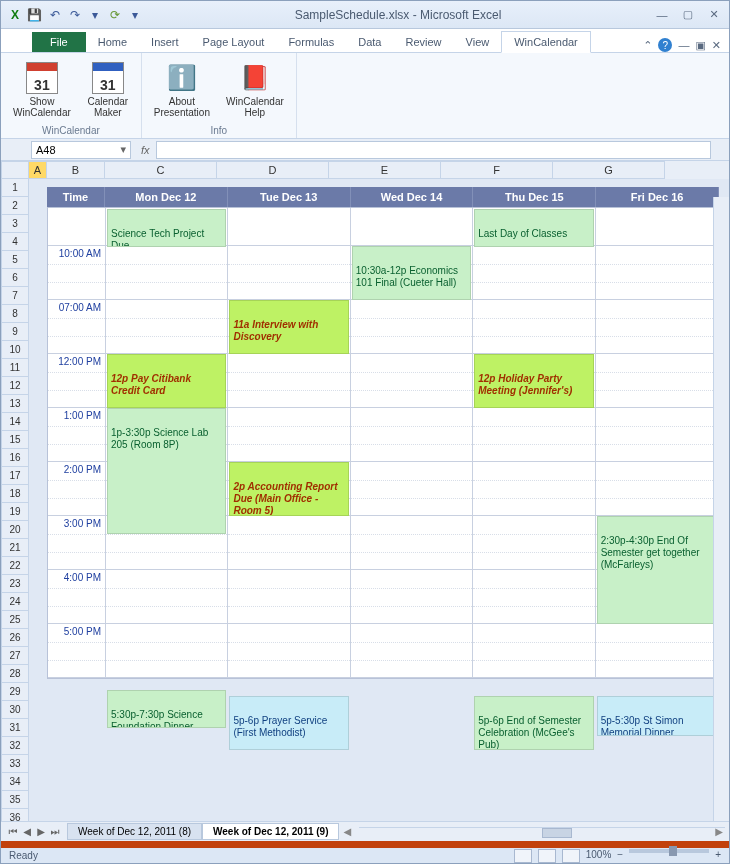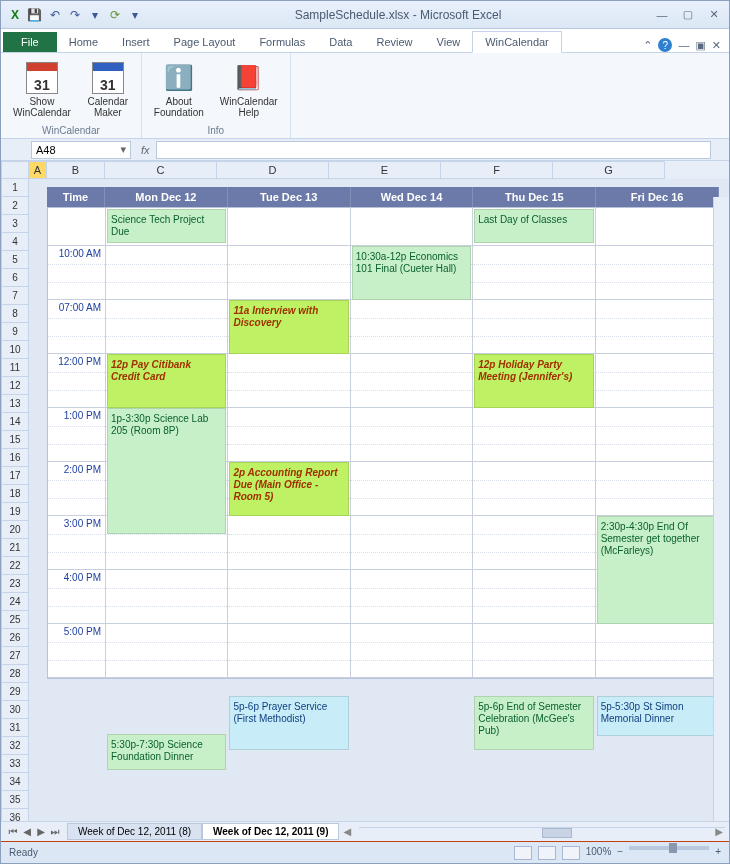--- a/index.html
+++ b/index.html
@@ -6,21 +6,21 @@
 body { font-family: "Segoe UI", Tahoma, sans-serif; font-size: 11px; background: #d4e1f1; width: 730px; height: 864px; overflow: hidden; }
 .window { background: #fff; border: 1px solid #8ba0bc; width: 730px; height: 864px; display: flex; flex-direction: column; }
 .titlebar { background: linear-gradient(#e8f0fb, #dce7f5); height: 28px; display: flex; align-items: center; padding: 0 6px; border-bottom: 1px solid #b8c8dd; }
 .qat { display: flex; align-items: center; gap: 4px; }
 .qat-icon { width: 16px; height: 16px; display: inline-flex; align-items: center; justify-content: center; font-size: 12px; color: #3b5998; cursor: pointer; }
 .title { flex: 1; text-align: center; color: #4a5a70; font-size: 12px; }
 .winbtns { display: flex; gap: 8px; }
 .winbtn { width: 18px; height: 16px; display: flex; align-items: center; justify-content: center; color: #5a6a80; cursor: pointer; font-size: 11px; }
 .tabs { background: #fff; height: 24px; display: flex; align-items: flex-end; padding-left: 2px; border-bottom: 1px solid #c5d4e8; }
 .tab { padding: 4px 12px; color: #4a5a70; cursor: pointer; font-size: 11px; }
-.filetab { background: #107c10; color:#fff; padding:4px 18px; font-size:11px; }
+.filetab { background: #107c10; color:#fff; padding:4px 18px; font-size:11px;margin-left:29px; }
 .tab.active { background: #fff; border: 1px solid #c5d4e8; border-bottom: 1px solid #fff; margin-bottom: -1px; }
 .tab-right { margin-left: auto; display: flex; align-items: center; gap: 6px; padding-right: 8px; }
 .ribbon { background: #f4f8fd; height: 86px; border-bottom: 1px solid #c5d4e8; display: flex; }
 .ribbon-group { border-right: 1px solid #d6e0ee; padding: 4px 8px 2px; display: flex; flex-direction: column; align-items: center; }
 .ribbon-btns { display: flex; gap: 8px; flex: 1; align-items: center; }
 .ribbon-btn { display: flex; flex-direction: column; align-items: center; gap: 2px; cursor: pointer; padding: 2px 4px; min-width: 50px; }
 .ribbon-btn .ico { width: 32px; height: 32px; display: flex; align-items: center; justify-content: center; font-size: 24px; }
 .ribbon-btn .lbl { font-size: 10px; text-align: center; line-height: 11px; color: #333; }
 .ribbon-group-label { font-size: 10px; color: #6a7a90; text-align: center; padding-top: 2px; }
 .namebox-row { height: 22px; background: #e8eef7; border-bottom: 1px solid #c5d4e8; display: flex; align-items: center; }
@@ -41,30 +41,30 @@
 .cal-header .hcell { flex: 1; color: #fff; font-weight: bold; font-size: 11px; padding: 4px 6px; border-right: 1px solid #8290b8; text-align: center; }
 .cal-header .hcell.time { flex: 0 0 58px; }
 .cal-body { background: #fff; display: flex; border: 1px solid #b8c2d8; }
 .time-col { flex: 0 0 58px; border-right: 1px solid #c8d0e0; }
 .day-col { flex: 1; border-right: 1px solid #c8d0e0; position: relative; }
 .allday-row { height: 38px; border-bottom: 1px solid #c8d0e0; }
 .hour-row { height: 54px; border-bottom: 1px solid #c8d0e0; position: relative; }
 .hour-row::after { content:''; position:absolute; left:0; right:0; top:18px; border-top:1px dotted #d8dee8; }
 .hour-row::before { content:''; position:absolute; left:0; right:0; top:36px; border-top:1px dotted #d8dee8; }
 .time-label { font-size: 10px; color: #2040a0; text-align: right; padding: 2px 4px 0 0; }
-.event { position: absolute; left: 1px; right: 1px; font-size: 10px; padding: 4px 3px; border: 1px solid rgba(0,0,0,0.12); line-height: 12px; overflow: hidden; }
+.event { position: absolute; left: 1px; right: 1px; font-size: 10px; padding: 18px 3px; border: 1px solid rgba(0,0,0,0.12); line-height: 12px; overflow: hidden; }
 .ev-green { background: #c8f0c8; color: #0a6030; }
 .ev-orange { background: #bef264; color: #a03000; font-weight: bold; font-style: italic; }
 .ev-blue { background: #c8ecf8; color: #104080; }
 .sheet-tabs { height: 20px; background: #e8eef7; border-top: 1px solid #c5d4e8; display: flex; align-items: center; font-size: 10px; }
 .sheet-nav { display: flex; gap: 2px; padding: 0 6px; }
 .sheet-nav span { cursor: pointer; color: #666; width: 12px; text-align: center; }
 .sheet-tab { padding: 2px 10px; background: #d8e2f0; border: 1px solid #b8c8dd; cursor: pointer; }
 .sheet-tab.active { background: #fff; font-weight: bold; }
-.statusbar { height: 22px; background: #dce7f5; border-top: 1px solid #c2410c; display: flex; align-items: center; padding: 0 8px; font-size: 10px; color: #4a5a70; }
+.statusbar { height: 22px; background: #dce7f5; border-top: 7px solid #c2410c; display: flex; align-items: center; padding: 0 8px; font-size: 10px; color: #4a5a70; }
 .status-right { margin-left: auto; display: flex; gap: 6px; }
 .viewbtn { width: 18px; height: 14px; border: 1px solid #a8b8d0; background: #f0f4fa; cursor: pointer; }
 .zoom-slider { width: 80px; height: 4px; background: #b8c8dd; position: relative; }
 .zoom-slider::after { content:''; position:absolute; left:50%; top:-3px; width:8px; height:10px; background:#8898b0; }
 .cal31 { width:32px; height:32px; background:#fff; border:1px solid #888; position:relative; display:flex; align-items:flex-end; justify-content:center; font-weight:bold; font-size:14px; color:#333; }
 .cal31::before { content:''; position:absolute; top:0; left:0; right:0; height:8px; background:#d04030; }
 .cal31.blue::before { background:#3060c0; }
 .scrollbar-v { position:absolute; right:0; top:18px; bottom:0; width:16px; background:#e8eef7; border-left:1px solid #c5d4e8; }
 </style>
 </head>
@@ -126,21 +126,21 @@
 Maker</div>
         </div>
       </div>
       <div class="ribbon-group-label">WinCalendar</div>
     </div>
     <div class="ribbon-group">
       <div class="ribbon-btns">
         <div class="ribbon-btn">
           <div class="ico" style="color:#2060c0">ℹ️</div>
           <div class="lbl" style="white-space:pre-line">About
-Foundation</div>
+Presentation</div>
         </div>
         <div class="ribbon-btn">
           <div class="ico" style="color:#a04080">📕</div>
           <div class="lbl" style="white-space:pre-line">WinCalendar
 Help</div>
         </div>
       </div>
       <div class="ribbon-group-label">Info</div>
     </div>
   </div>
@@ -249,21 +249,21 @@
                 <div class="hour-row"></div>
                 <div class="hour-row"></div>
                 <div class="hour-row"></div>
                 <div class="hour-row"></div>
                 <div class="hour-row"></div>
                 <div class="hour-row"></div>
                 <div class="hour-row"></div>
                 <div class="hour-row"></div>
                 <div class="event ev-orange" style="top: 146px; height: 54px;">12p Pay Citibank Credit Card</div>
                 <div class="event ev-green" style="top: 200px; height: 126px;">1p-3:30p Science Lab 205 (Room 8P)</div>
-                <div class="event ev-green" style="top: 526px; height: 36px;">5:30p-7:30p Science Foundation Dinner</div>
+                <div class="event ev-green" style="top: 482px; height: 36px;">5:30p-7:30p Science Foundation Dinner</div>
               </div>
               <div class="day-col">
                 <div class="allday-row"></div>
                 <div class="hour-row"></div>
                 <div class="hour-row"></div>
                 <div class="hour-row"></div>
                 <div class="hour-row"></div>
                 <div class="hour-row"></div>
                 <div class="hour-row"></div>
                 <div class="hour-row"></div>

